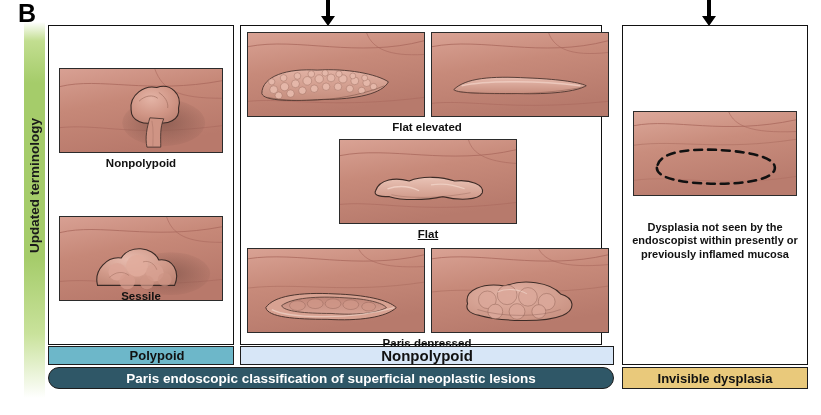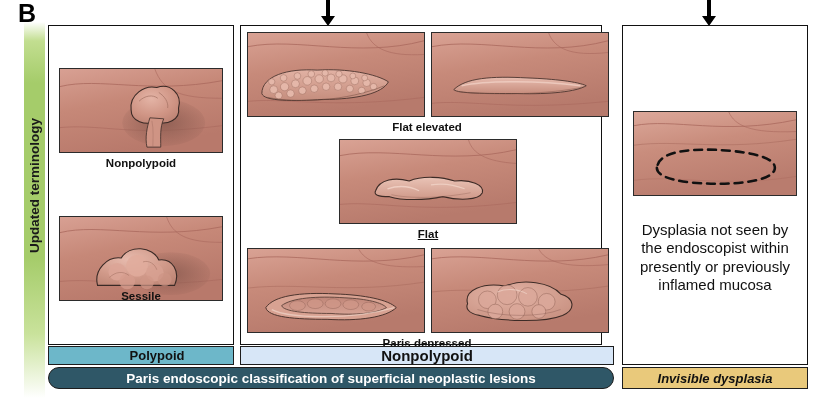--- a/index.html
+++ b/index.html
@@ -113,22 +113,22 @@
   .bar-invisible {
     background: #e9c97b;
     color: #111;
     font-size: 13px;
   }
 
   
   .invisible-text {
     position: absolute;
     text-align: center;
-    font-size: 15px;
-    font-weight: normal;
+    font-size: 11px;
+    font-weight: bold;
     color: #111;
     line-height: 1.22;
   }
 </style>
 </head>
 <body>
 
 <div id="fig">
 
   <div class="panel-letter">B</div>
@@ -411,15 +411,15 @@
 
     <div class="invisible-text" style="left:8px; top:195px; width:168px;">Dysplasia not seen by the endoscopist within presently or previously inflamed mucosa</div>
   </div>
 
   <div class="bar bar-polypoid" style="left:48px; top:346px; width:186px; height:19px;">Polypoid</div>
 
   <div class="bar bar-nonpolypoid" style="left:240px; top:346px; width:374px; height:19px;">Nonpolypoid</div>
 
   <div class="bar bar-paris" style="left:48px; top:367px; width:566px; height:22px;">Paris endoscopic classification of superficial neoplastic lesions</div>
 
-  <div class="bar bar-invisible" style="left:622px; top:367px; width:186px; height:22px;font-style:italic;">Invisible dysplasia</div>
+  <div class="bar bar-invisible" style="left:622px; top:367px; width:186px; height:22px;">Invisible dysplasia</div>
 
 </div>
 
 </body></html>

